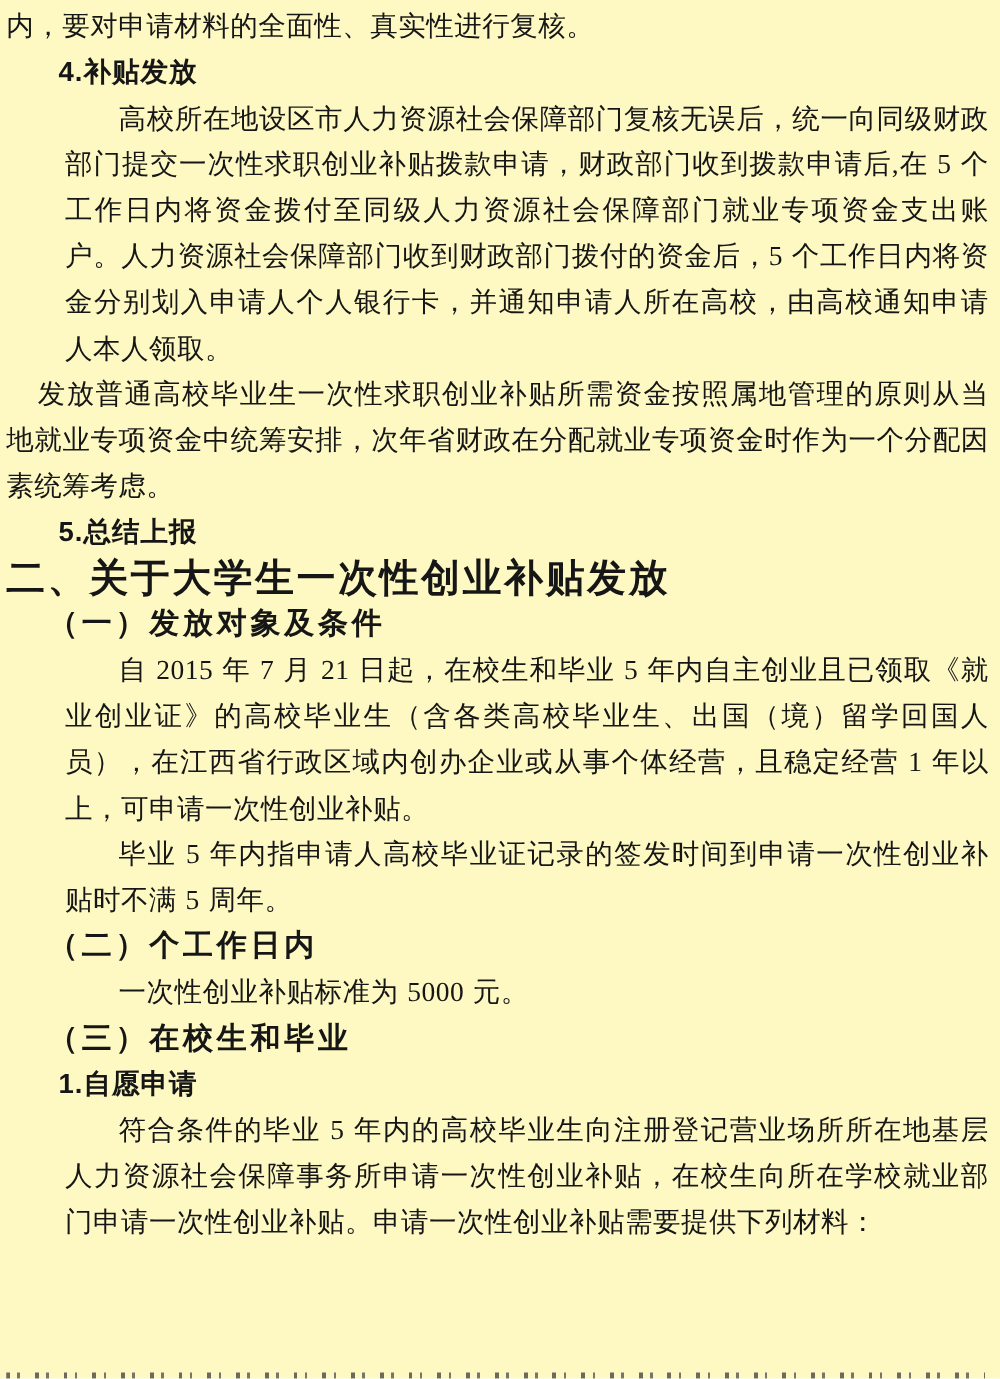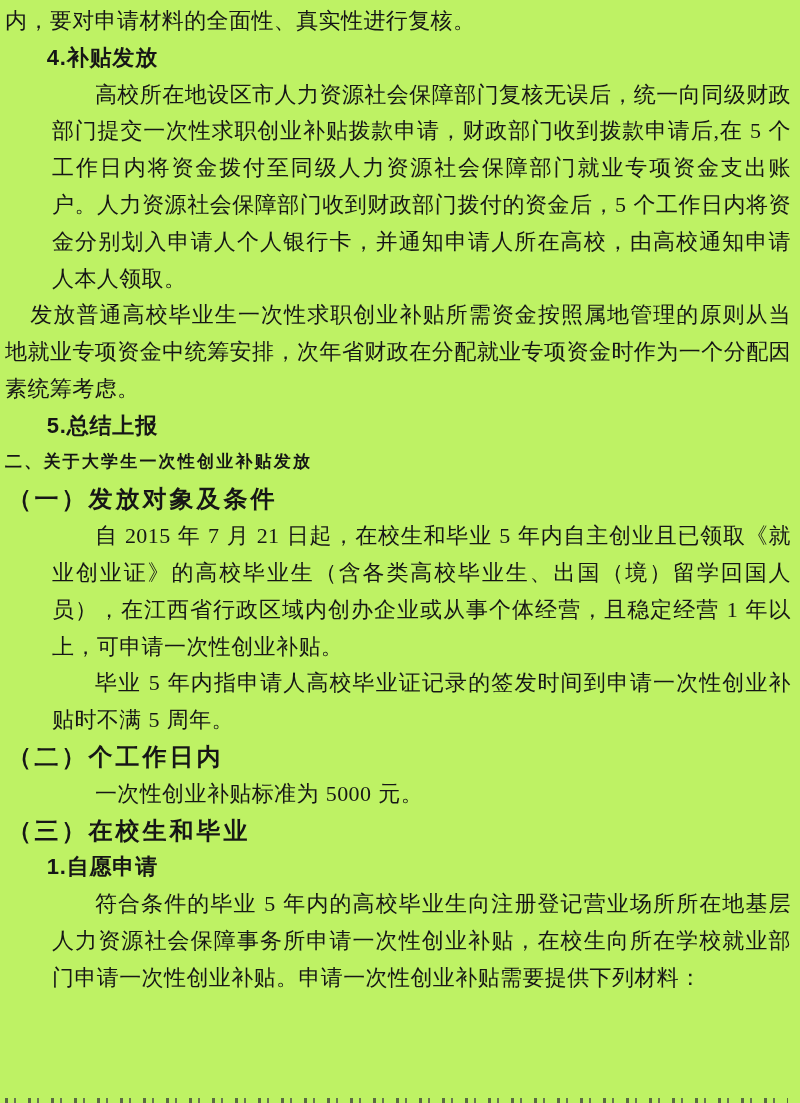--- a/index.html
+++ b/index.html
@@ -13,21 +13,21 @@
     overflow: hidden;
     color: #161616;
     font-family: "Liberation Serif", "DejaVu Serif", serif;
   }
   .page {
     box-sizing: border-box;
     width: 800px;
     height: 1103px;
     padding: 3px 9px 0 5px;
     overflow: hidden;
-    background: #bef264;
+    background: #fef9c3;
     position: relative;
   }
   .line {
     margin: 0;
     font-size: 22px;
     line-height: 36.8px;
     text-align: justify;
     letter-spacing: 0.4px;
     word-spacing: 1px;
   }
@@ -35,34 +35,35 @@
   .indent-sm { text-indent: 1.15em; }
   
   .h-num {
     font-family: "Liberation Sans", "DejaVu Sans", sans-serif;
     font-weight: bold;
     text-indent: 1.9em;
     letter-spacing: 0.8px;
   }
   
   .h-major {
-    font-family: Liberation Mono, monospace;
+    font-family: Liberation Serif, serif;
     font-weight: bold;
-    font-size: 17px;
+    font-size: 31px;
     letter-spacing: 2.2px;
     line-height: 36.8px;
     text-indent: 0;
   }
   
   .h-paren {
     font-weight: bold;
     font-size: 24px;
     letter-spacing: 3px;
     line-height: 36.8px;
     text-indent: 0.1em;
+    margin-left: 31px;
   }
   
   .clip-edge {
     position: absolute;
     left: 5px;
     right: 12px;
     bottom: 0;
     height: 5px;
     background: repeating-linear-gradient(
       90deg,

